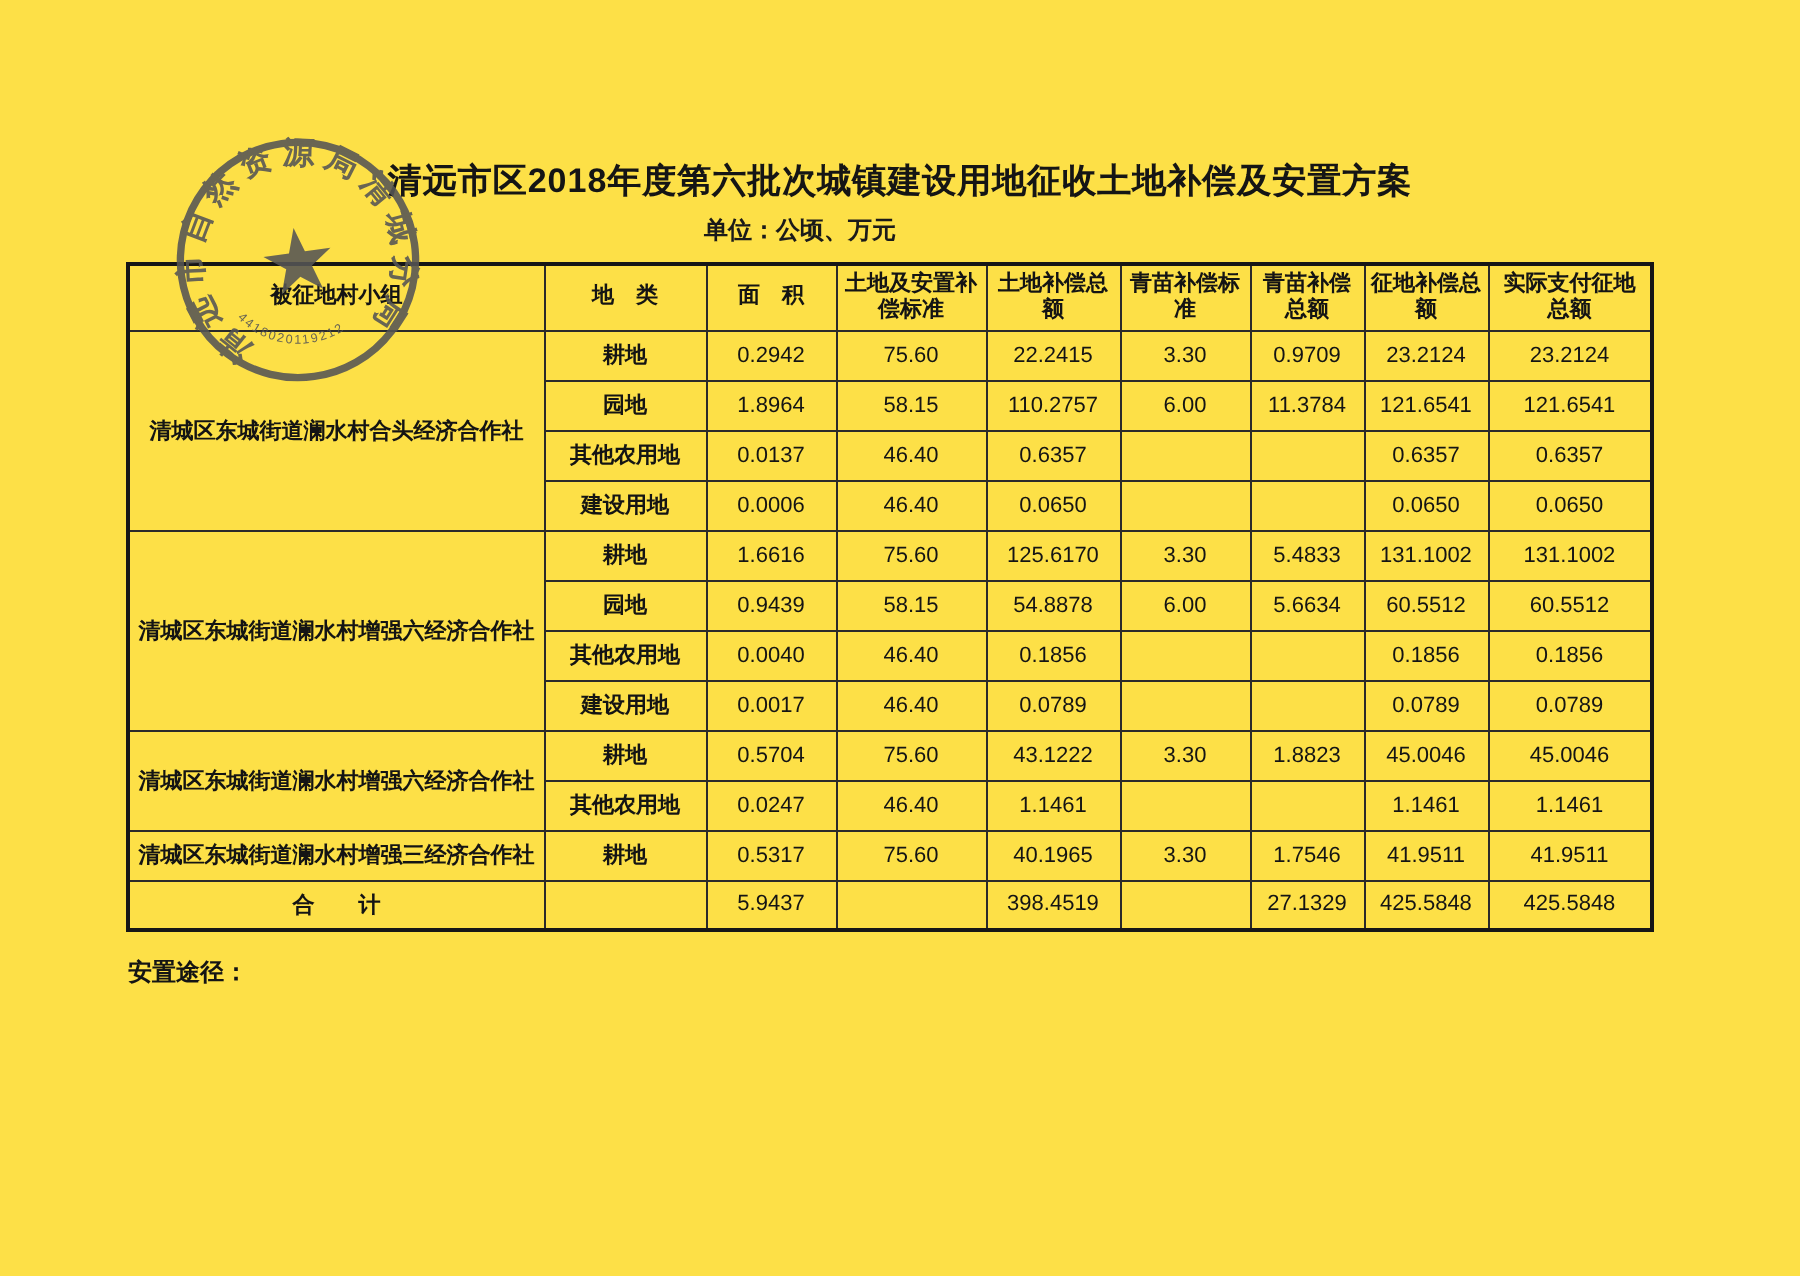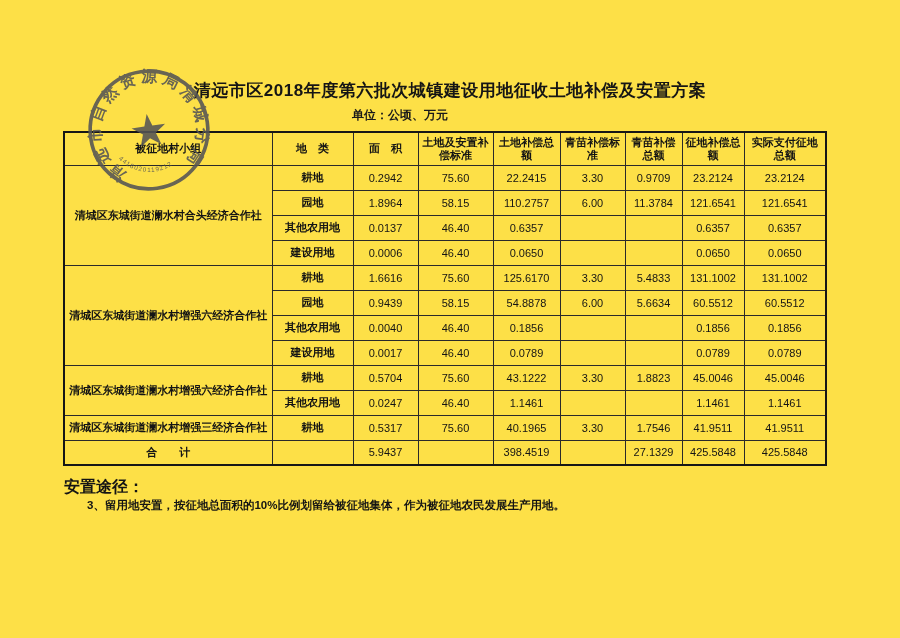--- a/index.html
+++ b/index.html
@@ -38,21 +38,21 @@
   table.comp th { font-weight:bold; height:33px; line-height:1.15; }
   table.comp td { height:25px; }
   td.village { font-weight:bold; font-size:12px; }
   td.total-label { font-weight:bold; font-size:12px; }
   td.landtype { font-weight:bold; }
 
   .notes {
     position:absolute; left:64px; top:479px; width:778px;
     font-size:11.5px; line-height:15.5px; color:#141414;
   }
-  .notes-heading { font-weight:bold; font-size:16px; margin-bottom:3px; }
+  .notes-heading { font-weight:bold; font-size:12px; margin-bottom:3px; }
   .notes p { text-indent:2em; font-weight:600; }
 
   .stamp {
     position:absolute; left:86px; top:67px; width:126px; height:126px;
     opacity:0.88;
     transform:rotate(-8deg);
     pointer-events:none;
   }
 </style>
 </head>
@@ -227,16 +227,15 @@
       <textPath href="#ringPath">清远市自然资源局清城分局</textPath>
     </text>
     <text x="60" y="75" text-anchor="middle" font-size="42" fill="#555555">★</text>
     <text font-size="6" fill="#555555" letter-spacing="1">
       <textPath href="#codePath" startOffset="4">4418020119212</textPath>
     </text>
   </svg>
 
   <div class="notes">
     <div class="notes-heading">安置途径：</div>
-    <p>3、留用地安置，按征地总面积的10%比例划留给被征地集体，作为被征地农民发展生产用地。</p>
   </div>
 
 </div>
 
 </body></html>

